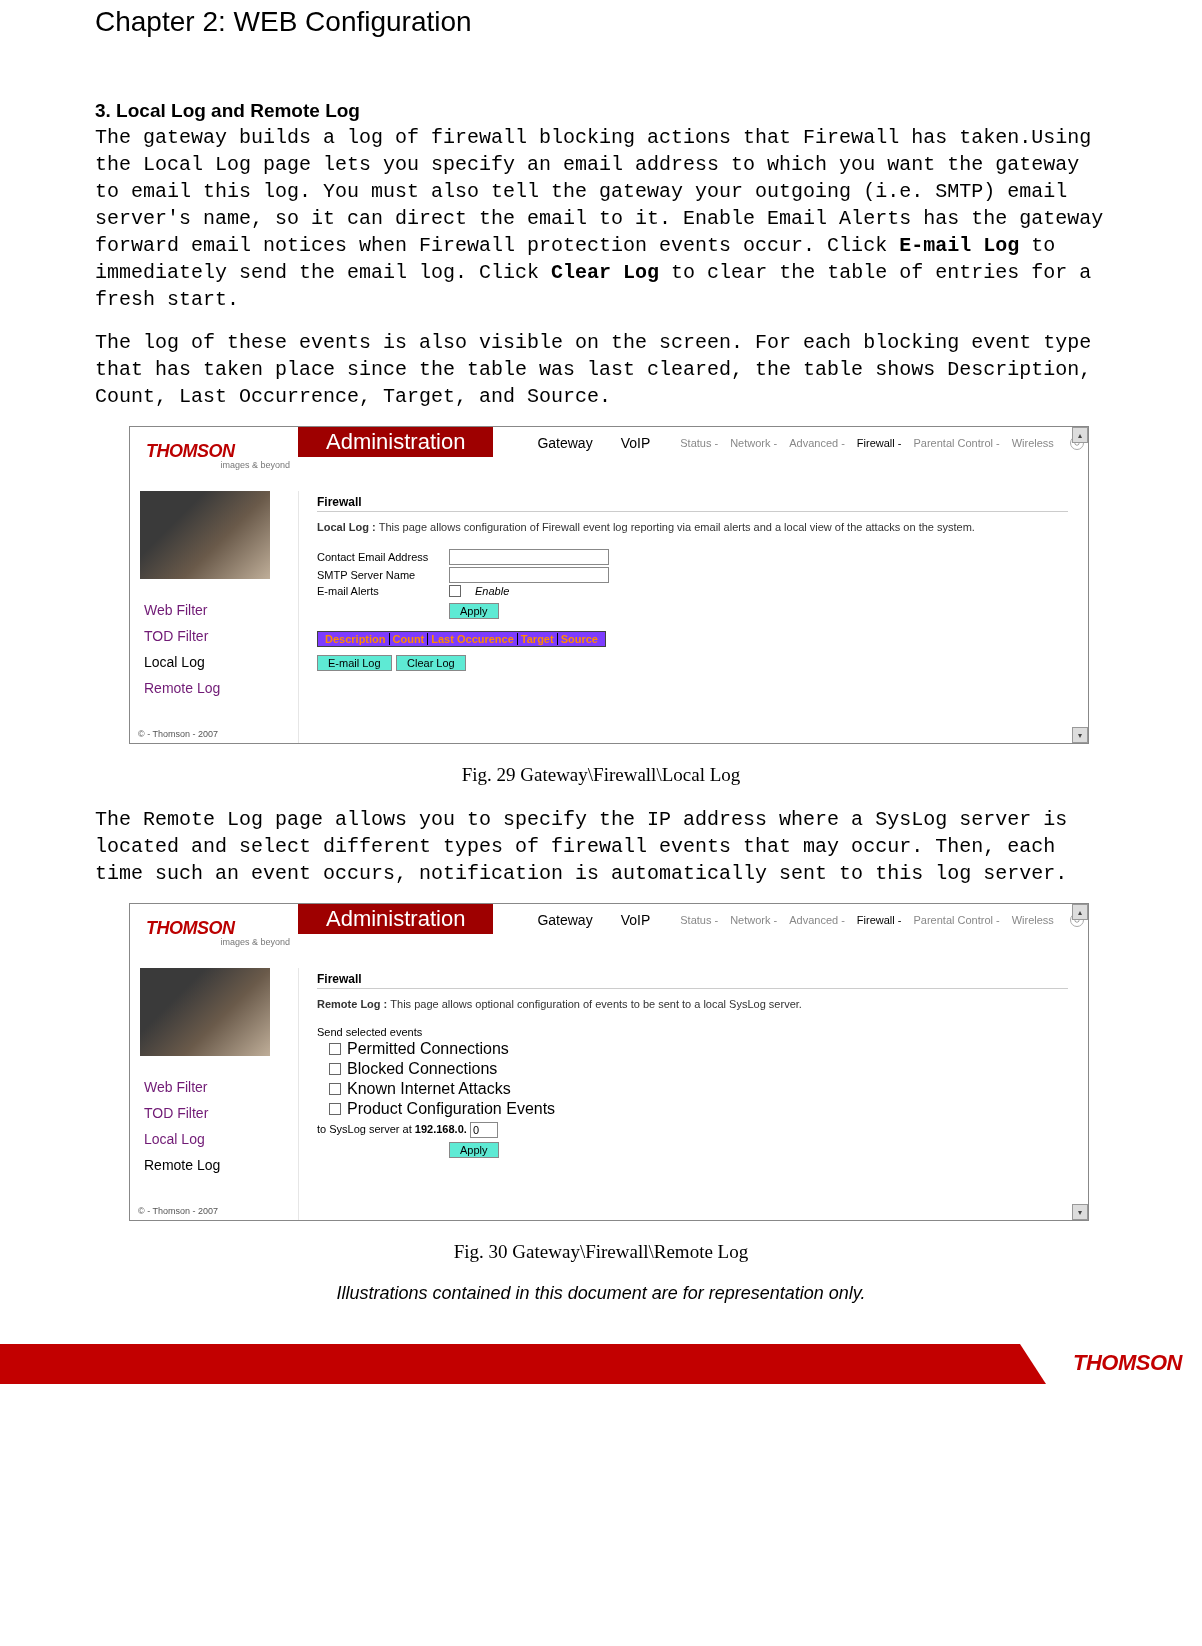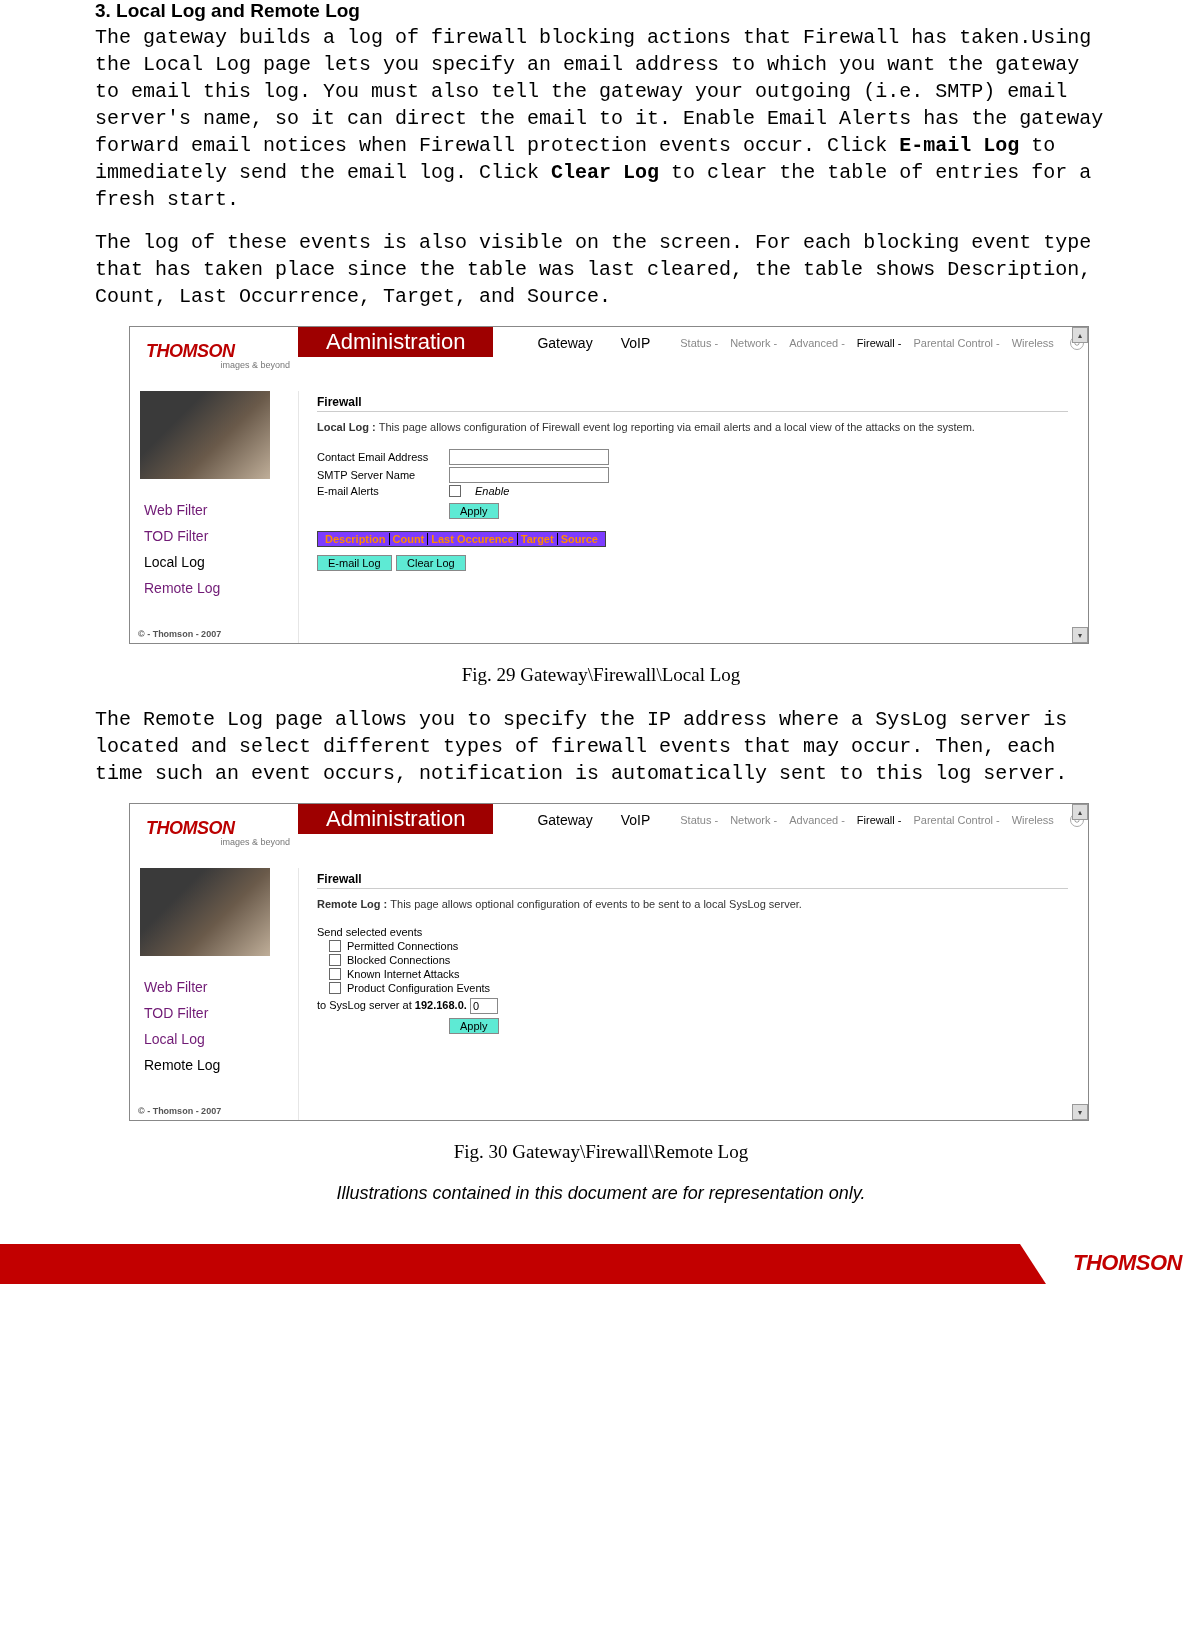--- a/index.html
+++ b/index.html
@@ -23,53 +23,54 @@
   .nav-sep { flex: 0 0 10px; }
   .nav-sub { color: #888; font-size: 11px; padding: 0 6px; }
   .nav-sub.active { color: #000; }
   .nav-refresh { width: 14px; height: 14px; border: 1px solid #aaa; border-radius: 50%; margin-left: 10px; font-size:8px; display:flex; align-items:center; justify-content:center; color:#888; }
   .ss-body { display: flex; }
   .ss-side { width: 168px; padding: 0; }
   .side-photo { width: 130px; height: 88px; background: linear-gradient(135deg,#3a3a3a 30%,#6a5a4a 60%,#bfae99); margin: 0 0 18px 10px; }
   .side-menu { padding: 0 0 0 14px; }
   .side-item { font-family: Verdana, sans-serif; font-size: 14px; color: #701a75; padding: 5px 0; }
   .side-item.active { color: #000; }
-  .side-copy { font-family: Arial, sans-serif; font-size: 9px; color: #555; padding: 28px 0 4px 8px; font-weight: bold; }
+  .side-copy { font-family: Arial, sans-serif; font-size: 9px; color: #555; padding: 28px 0 4px 8px; }
   .ss-main { flex: 1; border-left: 1px solid #e6e6e6; padding: 4px 20px 10px 18px; font-family: Arial, sans-serif; }
   .fw-title { font-size: 12px; font-weight: bold; border-bottom: 1px solid #ccc; padding-bottom: 2px; margin-bottom: 8px; }
   .fw-desc { font-size: 11px; color: #333; line-height: 1.35; margin-bottom: 14px; }
   .fw-desc b { font-weight: bold; }
   .form-row { display: flex; align-items: center; font-size: 11px; margin-bottom: 2px; }
   .form-label { width: 132px; }
   .form-input { width: 160px; height: 16px; border: 1px solid #888; background: #fff; font-size: 11px; padding: 0 2px; }
   .form-checkbox { width: 12px; height: 12px; border: 1px solid #666; background: #fff; display: inline-block; vertical-align: middle; }
   .enable-italic { font-style: italic; font-size: 11px; margin-left: 14px; }
   .btn { display: inline-block; font-family: Arial, sans-serif; font-size: 11px; padding: 1px 10px; border: 1px solid #888; background: #5eead4; margin: 4px 0; }
   .btn-row { margin-top: 2px; margin-left: 132px; }
   .btn-row2 { margin-top: 4px; }
   .tbl-head { background: #7d3cff; color: #ff8c00; font-family: Arial, sans-serif; font-size: 11px; font-weight: bold; padding: 1px 4px; display: inline-flex; margin-top: 8px; border: 1px solid #404040; }
   .tbl-head span { padding: 0 3px; border-right: 1px solid #000; }
   .tbl-head span:last-child { border-right: none; }
-  .chk-list { font-size: 11px; margin-left: 12px; margin-bottom: 2px; display:flex; align-items:center; }
+  .chk-list { font-size: 16px; margin-left: 12px; margin-bottom: 2px; display:flex; align-items:center; }
   .chk-list .form-checkbox { margin-right: 6px; }
   .syslog-line { font-size: 11px; margin-top: 4px; }
   .syslog-line b { font-weight: bold; }
   .small-input { width: 28px; height: 16px; border: 1px solid #888; background: #fff; font-size: 11px; padding: 0 2px; display: inline-block; vertical-align: middle; }
   .fig-cap { font-family: "Times New Roman", serif; font-size: 19px; text-align: center; margin: 20px 0 20px 0; }
   .page-num { font-family: "Times New Roman", serif; font-size: 19px; text-align: center; margin-top: 30px; }
   .disclaimer { font-family: "Trebuchet MS", sans-serif; font-style: italic; font-size: 18px; text-align: center; margin-top: 6px; margin-bottom: 26px; }
   .footer-bar { width: 1202px; height: 54px; background: #fff; position: relative; }
   .footer-red { position: absolute; left: 0; bottom: 0; width: 1020px; height: 40px; background: #c20000; }
   .footer-red::after { content: ""; position: absolute; right: -26px; top: 0; width: 0; height: 0; border-bottom: 40px solid #c20000; border-right: 26px solid transparent; }
   .footer-thomson { position: absolute; right: 20px; bottom: 8px; font-family: Arial, sans-serif; font-weight: bold; font-style: italic; color: #c20000; font-size: 22px; letter-spacing: -0.5px; }
 </style>
 </head>
 <body>
 
 <div class="page">
+  <div class="chapter-title">Chapter 2: WEB Configuration</div>
 
   <div class="section-title">3. Local Log and Remote Log</div>
 
   <p class="para">
     <span>The gateway builds a log of firewall blocking actions that Firewall has taken.Using the Local Log page lets you specify an email address to which you want the gateway to email this log. You must also tell the gateway your outgoing (i.e. SMTP) email server's name, so it can direct the email to it. Enable Email Alerts has the gateway forward email notices when Firewall protection events occur. Click </span><strong>E-mail Log</strong><span> to immediately send the email log. Click </span><strong>Clear Log</strong><span> to clear the table of entries for a fresh start.</span>
   </p>
 
   <p class="para">The log of these events is also visible on the screen. For each blocking event type that has taken place since the table was last cleared, the table shows Description, Count, Last Occurrence, Target, and Source.</p>
 
   <div class="screenshot">

